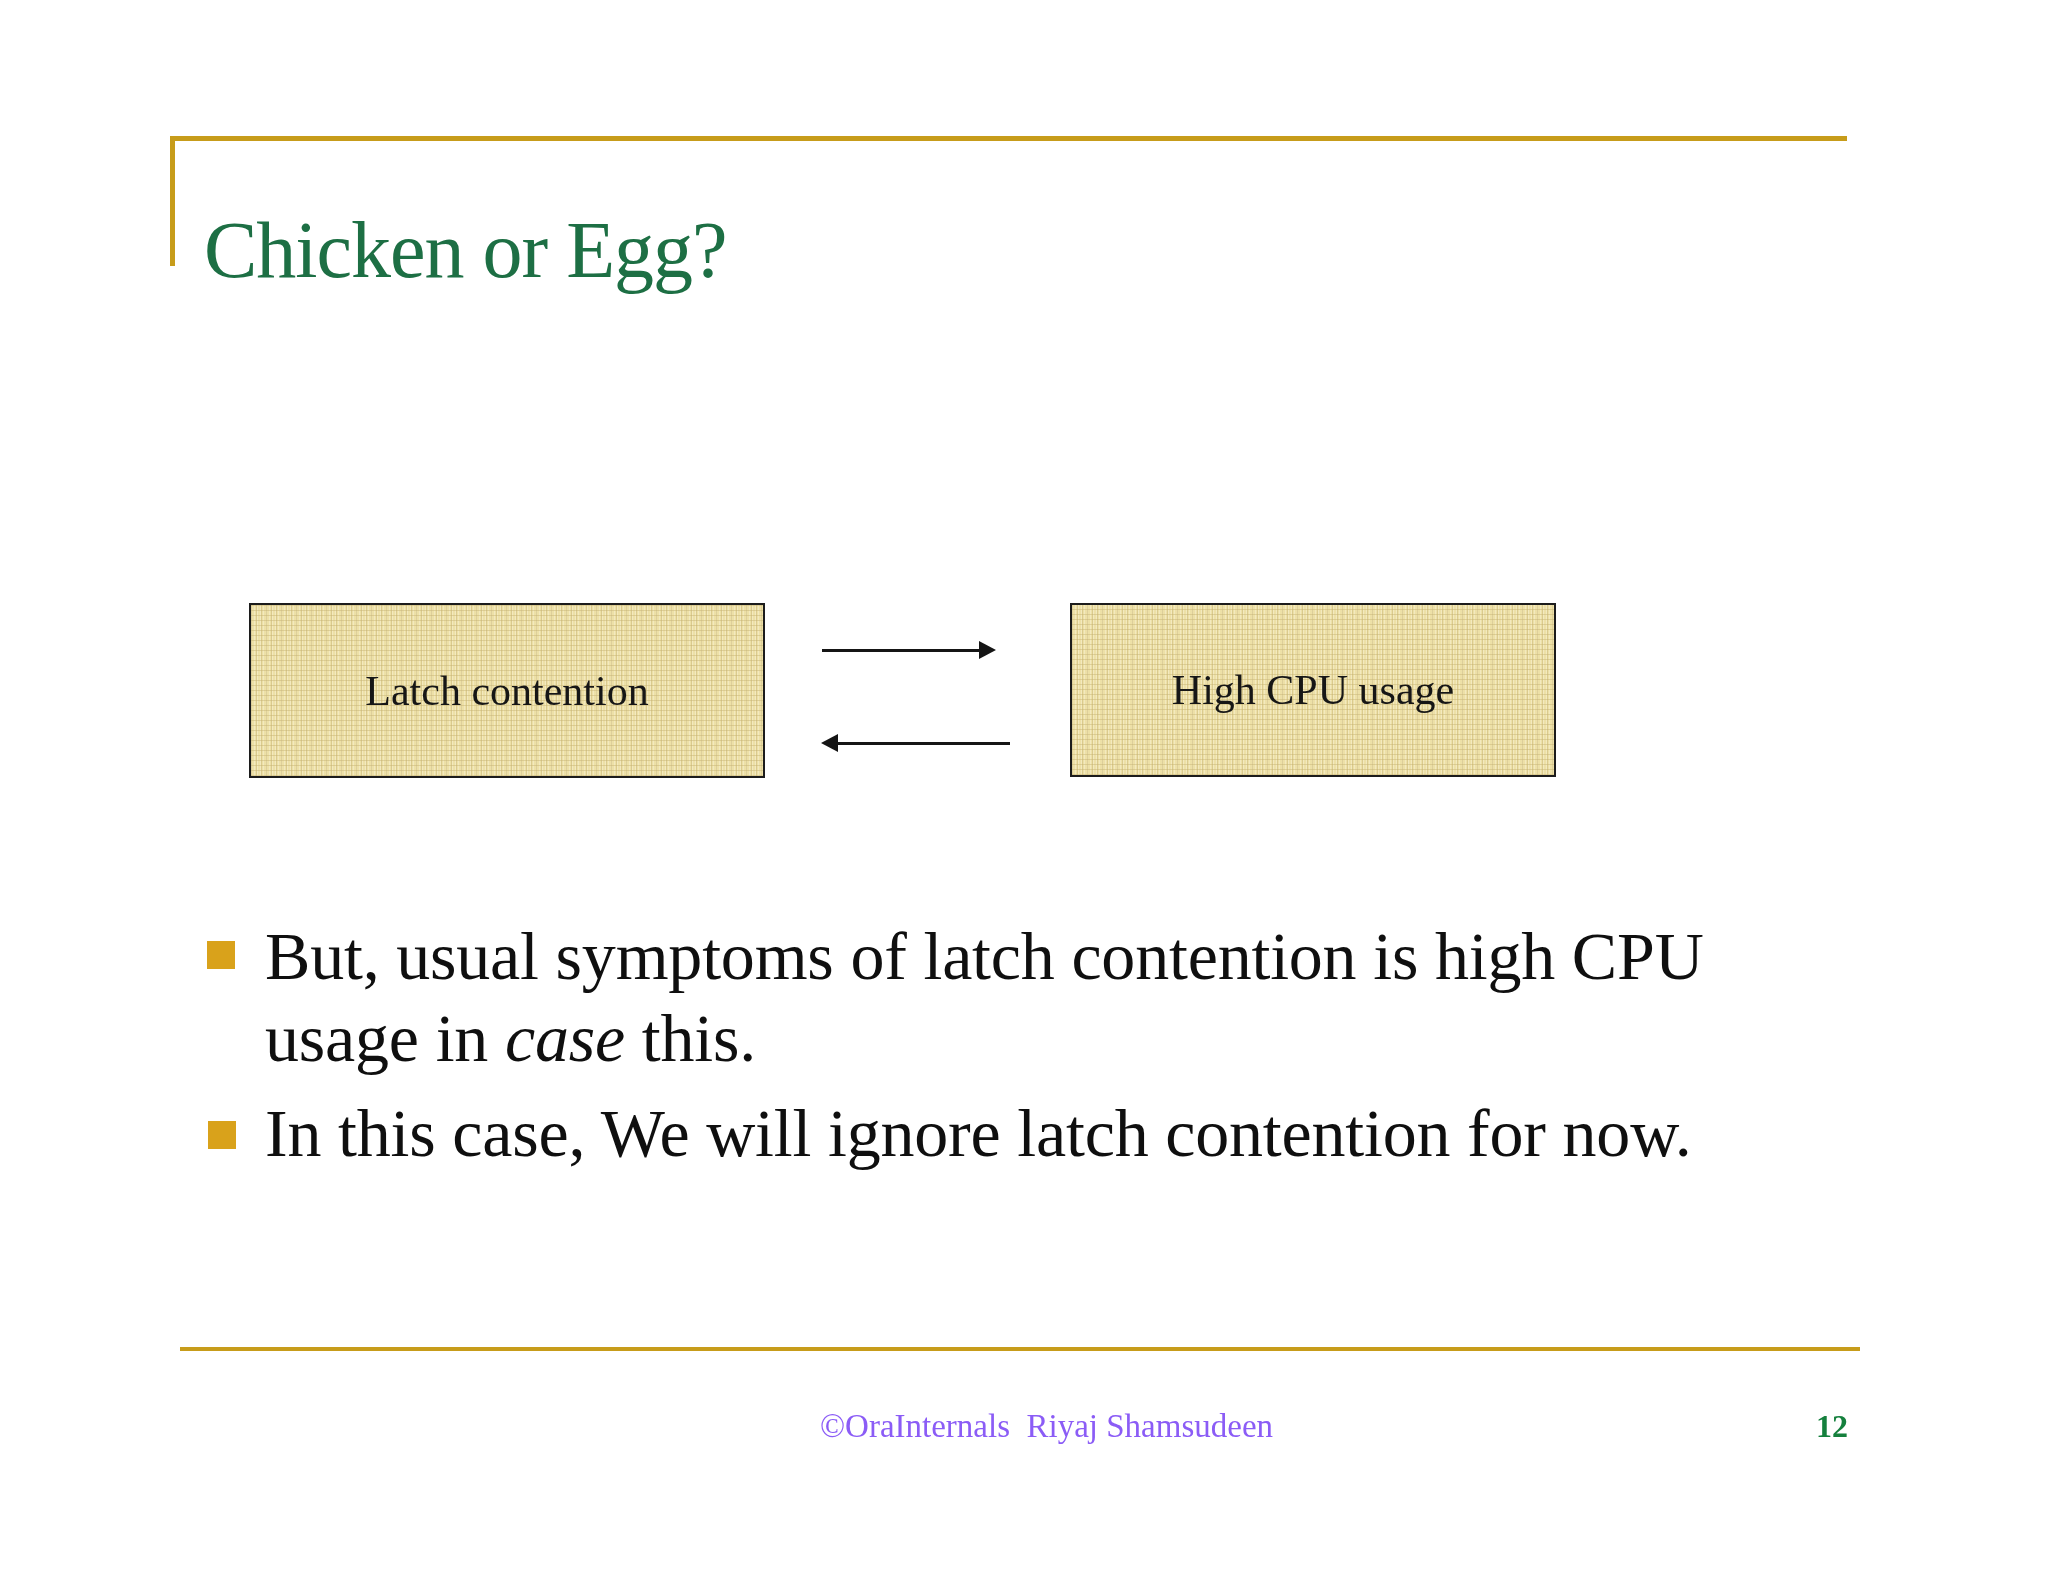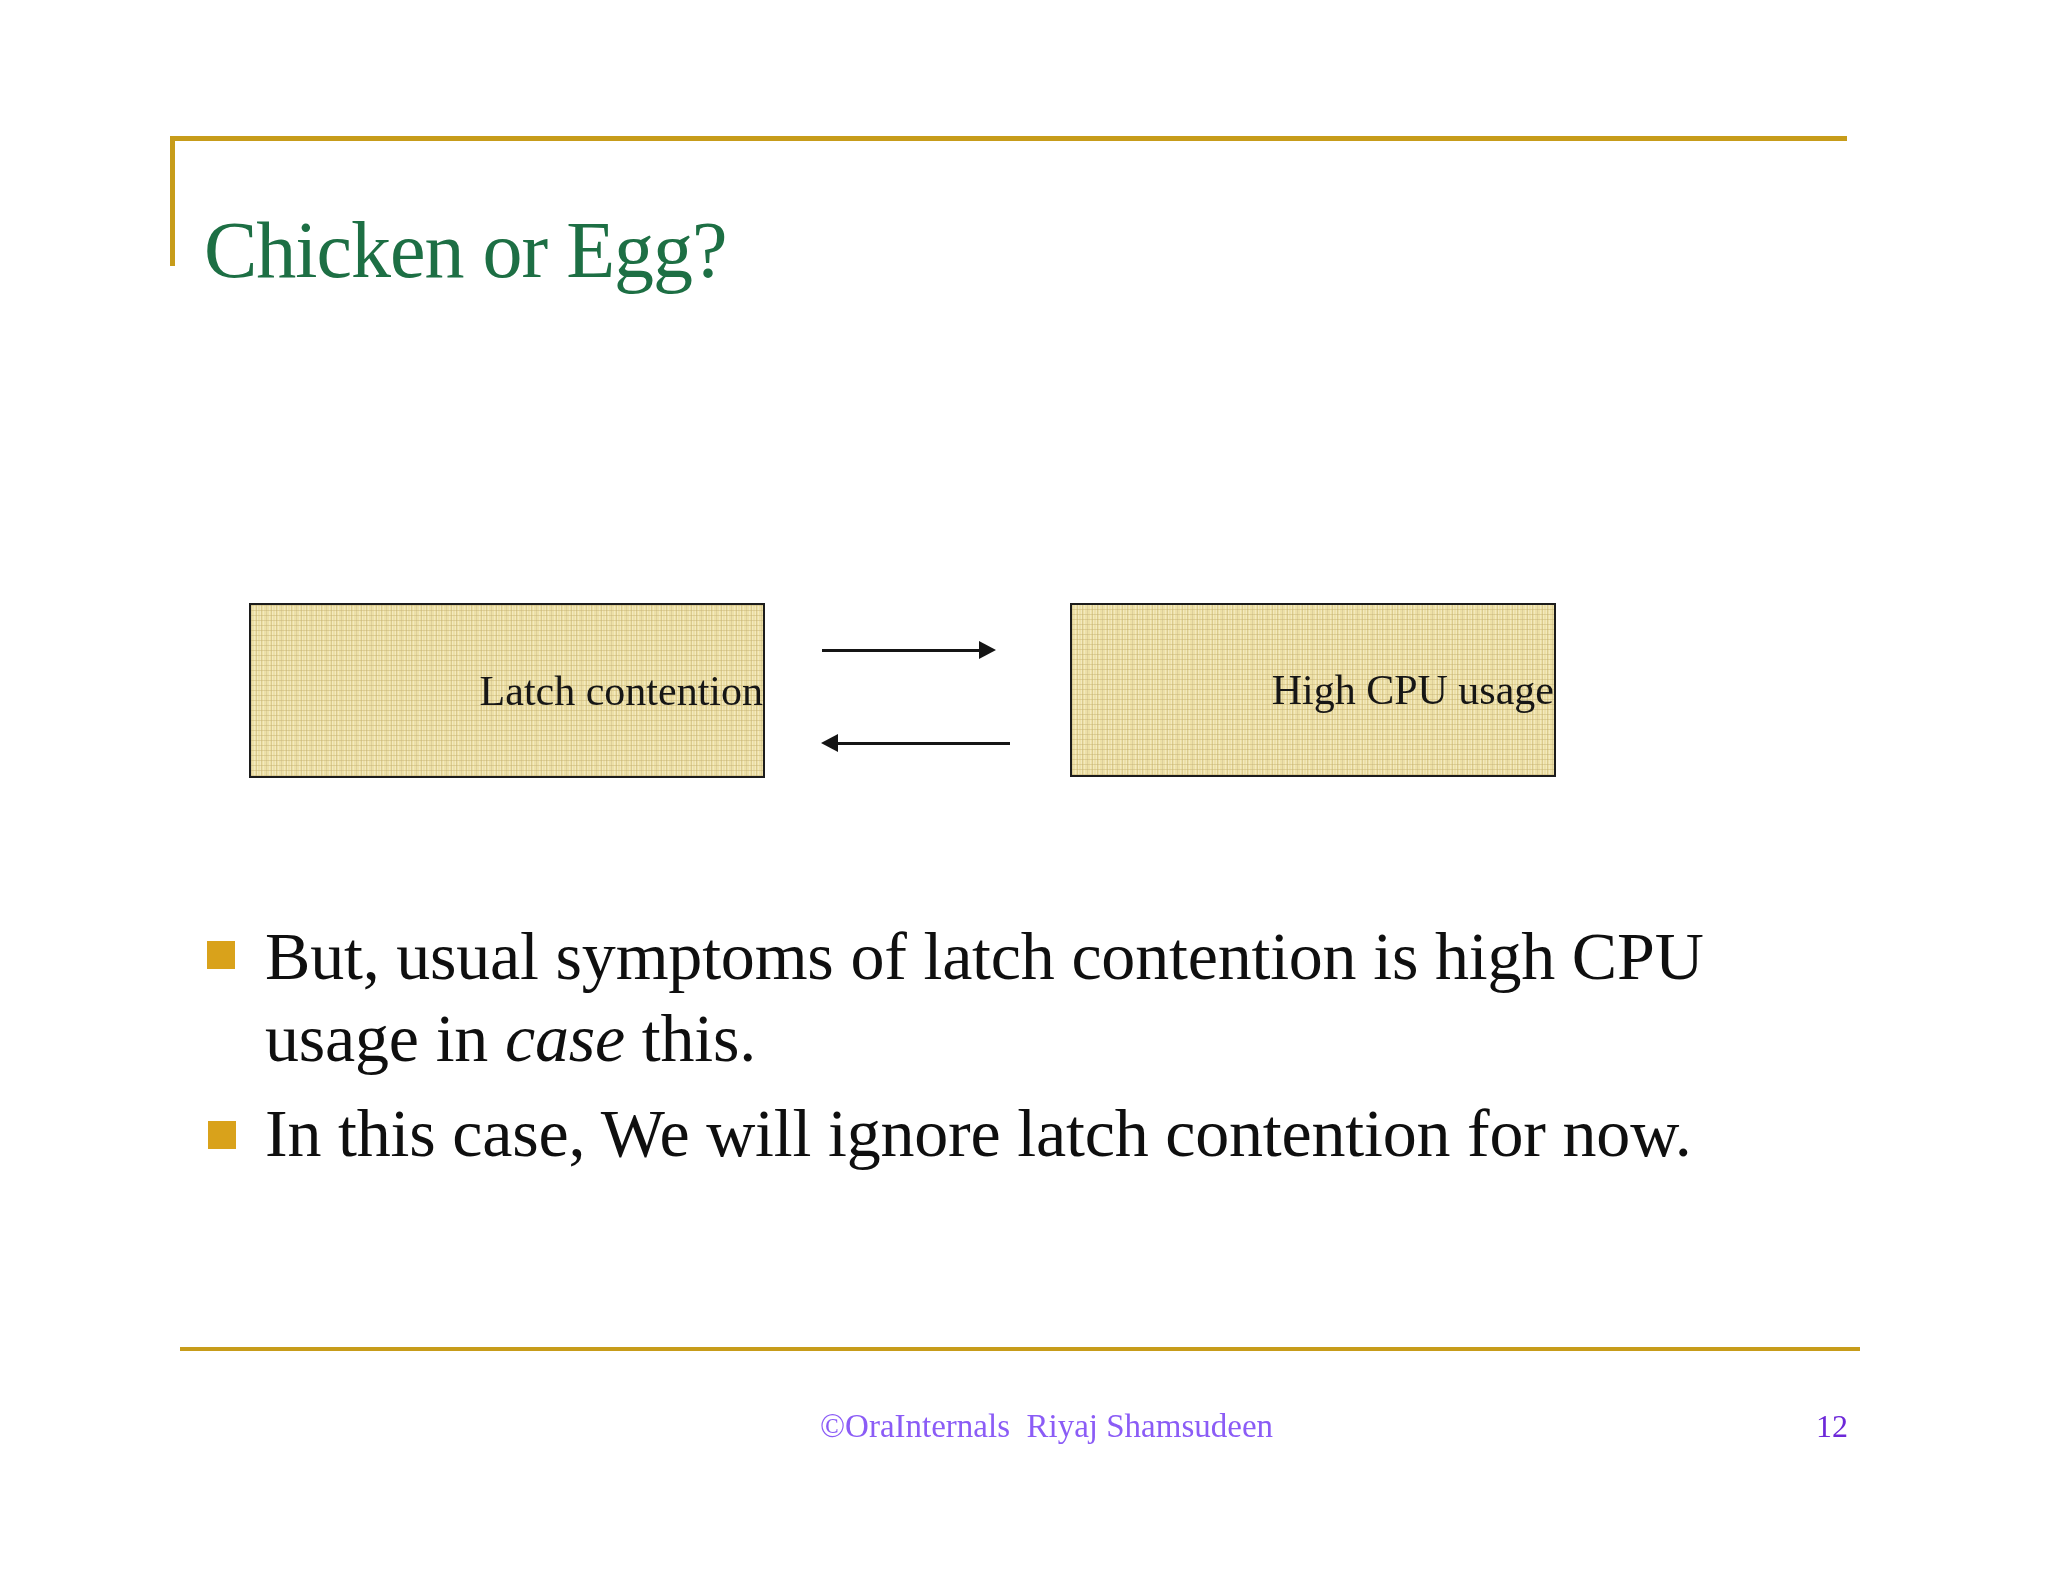--- a/index.html
+++ b/index.html
@@ -40,21 +40,21 @@
   }
   
   .dbox{
     position:absolute;
     background-color:var(--box-fill);
     background-image:
       repeating-linear-gradient(0deg, rgba(196,176,112,.45) 0 1px, rgba(0,0,0,0) 1px 5px),
       repeating-linear-gradient(90deg, rgba(196,176,112,.45) 0 1px, rgba(0,0,0,0) 1px 5px),
       repeating-linear-gradient(90deg, rgba(255,251,235,.35) 0 1px, rgba(0,0,0,0) 1px 3px);
     border:2px solid var(--box-border);
-    display:flex;align-items:center;justify-content:flex-end;
+    display:flex;align-items:center;justify-content:center;
     font-size:42px;
     color:#161616;
     box-sizing:border-box;
   }
   .dbox.left{left:249px;top:603px;width:516px;height:175px;}
   .dbox.right{left:1070px;top:603px;width:486px;height:174px;}
   
   .arrow-line{position:absolute;height:3px;background:var(--arrow-black);}
   .arrow-head{position:absolute;width:0;height:0;}
   .ar-line{left:822px;top:649px;width:158px;}
@@ -94,22 +94,22 @@
     background:var(--accent-gold);
   }
   .footer-credit{
     position:absolute;left:820px;top:1408px;
     font-size:33px;white-space:pre;
     color:#8b5cf6;
   }
   .page-number{
     position:absolute;left:1808px;top:1408px;
     width:40px;text-align:right;
-    font-size:32px;font-weight:normal;
-    color:#6d28d9;
+    font-size:32px;font-weight:bold;
+    color:#15803d;
   }
 </style>
 </head>
 <body>
 
 <div class="slide">
 
   <div class="line-top"></div>
   <div class="line-left"></div>
 

